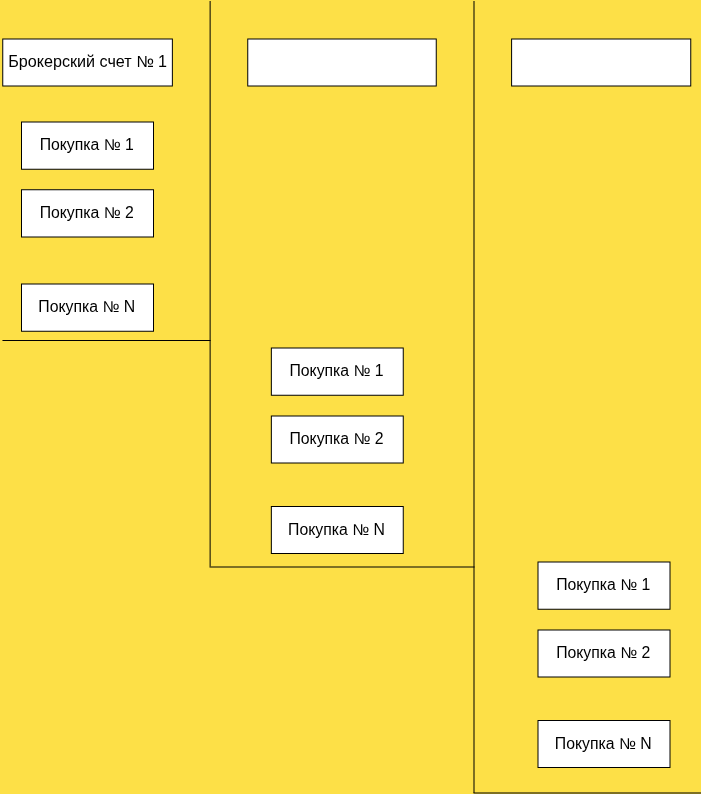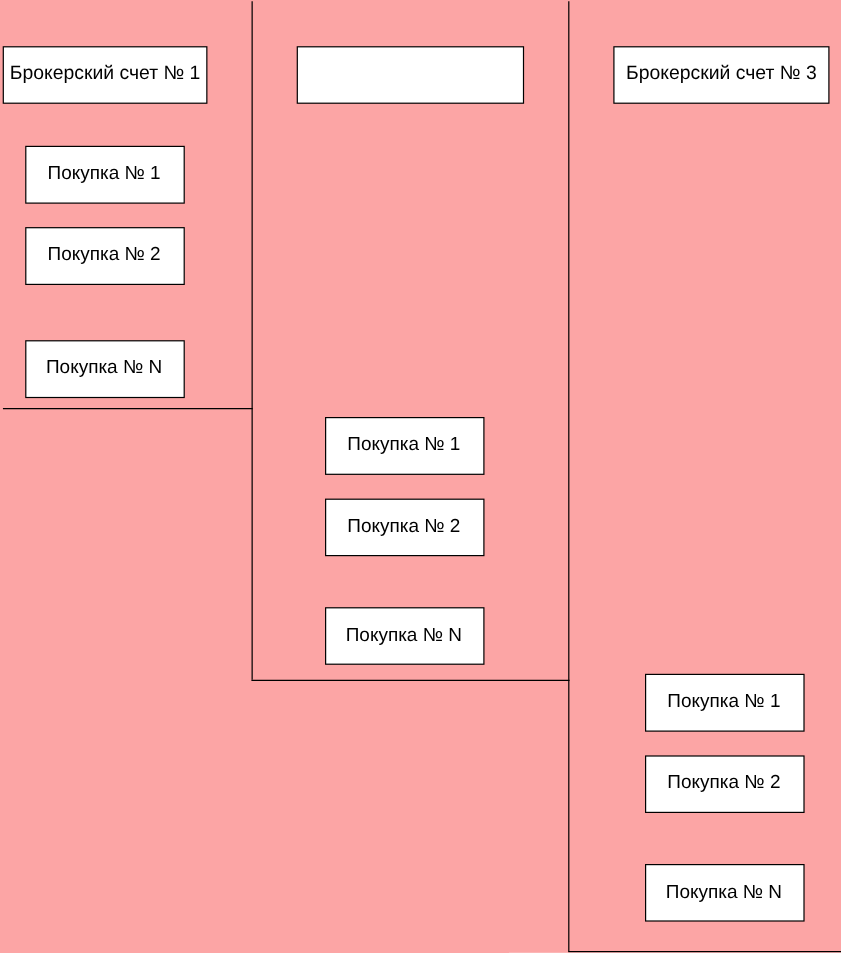--- a/index.html
+++ b/index.html
@@ -1,19 +1,19 @@
 <!DOCTYPE html>
 <html><head>
 <meta charset="utf-8">
 <title>diagram</title>
 <style>
   html, body { margin:0; padding:0; background:#ffffff; }
   body { width:701px; height:794px; overflow:hidden;
          font-family:"Liberation Sans", sans-serif; color:#000; }
-  #stage { position:relative; width:701px; height:794px; background:#fca5a5; }
+  #stage { position:relative; width:701px; height:794px; background:#fde047; }
   #frames { position:absolute; left:0; top:0; width:701px; height:794px; }
   #frames rect { fill:#ffffff; stroke:#000000; stroke-width:1; }
   #frames path { fill:none; stroke:#000000; stroke-width:1.02; }
   .label { position:absolute; display:flex; align-items:center; justify-content:center;
            line-height:1; white-space:nowrap;
            -webkit-font-smoothing:antialiased;
            transform:translateZ(0); }
   .label span { display:block; }
 </style>
 </head>
@@ -35,23 +35,20 @@
     <rect x="538.00" y="720.50" width="132.00" height="47.00"></rect>
     <path d="M 210.12 1 L 210.12 566.5"></path>
     <path d="M 2.45 340.5 L 210.6 340.5"></path>
     <path d="M 474.0 1 L 474.0 792.99"></path>
     <path d="M 209.5 566.99 L 474.6 566.99"></path>
     <path d="M 473.5 792.99 L 701 792.99"></path>
   </svg>
   <div class="label" style="left:2.75px;top:38.00px;width:169.62px;height:47.00px;font-size:16.15px;">
       <span>Брокерский счет № 1</span>
     </div>
-  <div class="label" style="left:511.60px;top:38.00px;width:179.15px;height:47.00px;font-size:16.15px;">
-      <span>Брокерский счет № 3</span>
-    </div>
   <div class="label" style="left:20.75px;top:121.00px;width:132.00px;height:47.25px;font-size:15.80px;">
       <span>Покупка № 1</span>
     </div>
   <div class="label" style="left:20.75px;top:189.75px;width:132.00px;height:47.25px;font-size:15.80px;">
       <span>Покупка № 2</span>
     </div>
   <div class="label" style="left:20.75px;top:283.00px;width:132.00px;height:47.25px;font-size:15.80px;">
       <span>Покупка № N</span>
     </div>
   <div class="label" style="left:270.60px;top:347.00px;width:131.90px;height:47.25px;font-size:15.80px;">

